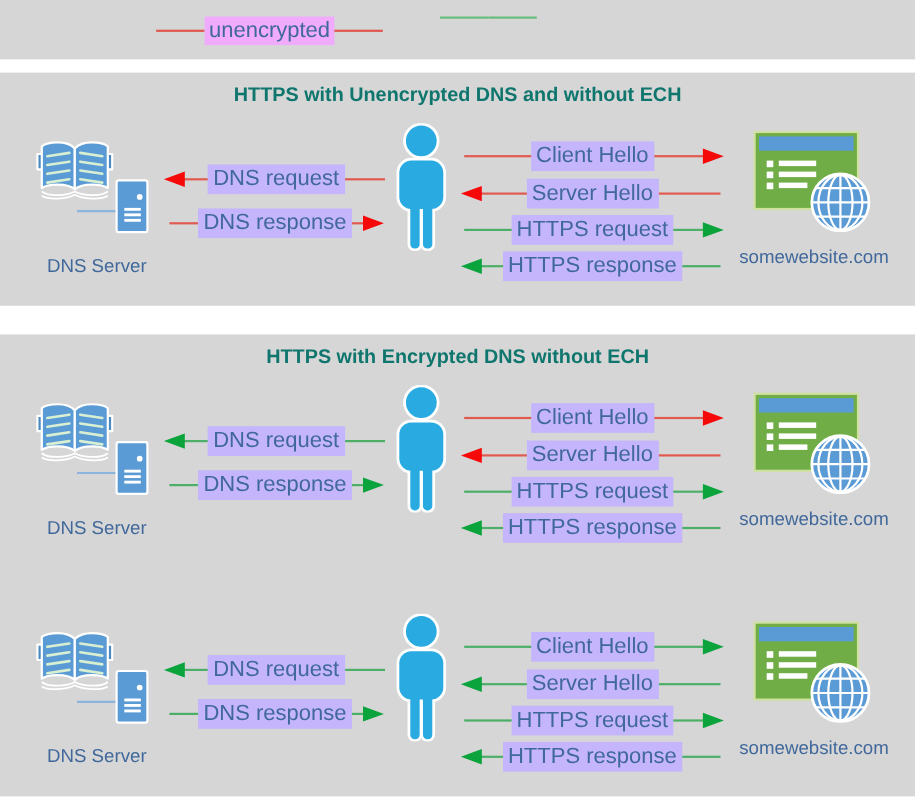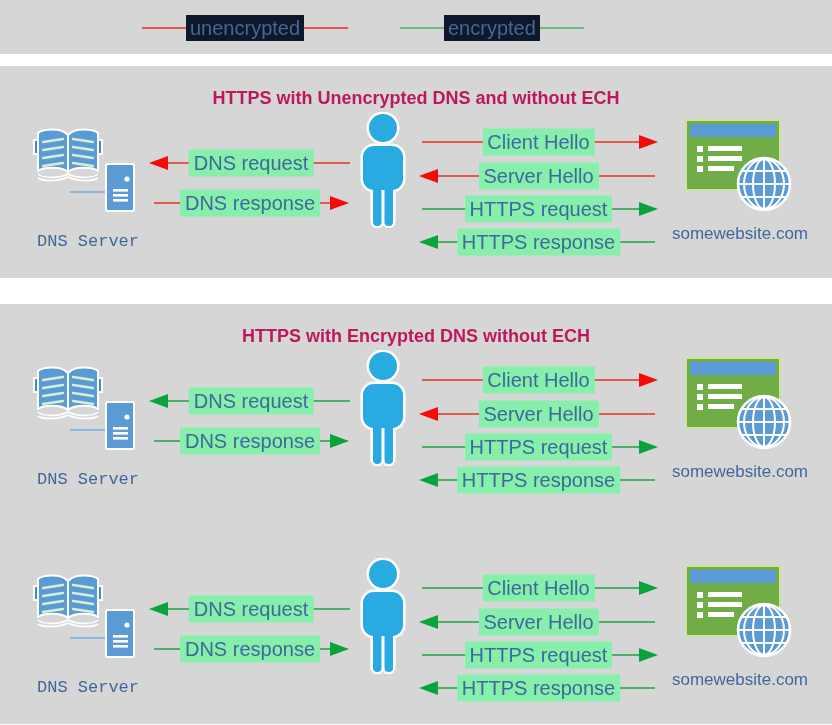--- a/index.html
+++ b/index.html
@@ -10,72 +10,71 @@
   .band{position:absolute;left:0;width:832px;background:#d6d6d6;}
   #legend{top:0;height:54px;}
   .panel{height:212px;}
   #p0{top:66px;}#p1{top:304px;}#p2{top:512px;}
 
   
   .legend-item{position:absolute;top:15px;display:flex;align-items:center;}
   .legend-item .seg{width:44px;height:0;border-top:2px solid;}
   .legend-item.red .seg{border-color:#e0564e;}
   .legend-item.green .seg{border-color:#66bd7e;}
-  .legend-lbl{background:#0f172a;font-size:20px;line-height:24px;color:#40689b;padding:1px 4px;white-space:nowrap;}
+  .legend-lbl{background:#f0abfc;font-size:20px;line-height:24px;color:#40689b;padding:1px 4px;white-space:nowrap;}
 
   
   .title{position:absolute;top:10px;left:0;right:0;text-align:center;
-         font-weight:bold;font-size:18px;color:#be185d;margin-top:12px;}
+         font-weight:bold;font-size:18px;color:#0f766e;}
 
   
   .arrow{position:absolute;height:0;}
   .arrow .line{position:absolute;top:-1px;left:2px;right:2px;height:0;border-top:2px solid;}
   .arrow.l .line{left:14px;}
   .arrow.r .line{right:14px;}
   .arrow.red .line{border-color:#e05a50;}
   .arrow.green .line{border-color:#4caf68;}
   .arrow .head{position:absolute;top:-7px;width:0;height:0;border-top:7px solid transparent;border-bottom:7px solid transparent;}
   .arrow.l .head{left:-1px;border-right:19px solid;}
   .arrow.r .head{right:-1px;border-left:19px solid;}
   .arrow.red.l .head{border-right-color:#f60909;}
   .arrow.red.r .head{border-left-color:#f60909;}
   .arrow.green.l .head{border-right-color:#0aa33c;}
   .arrow.green.r .head{border-left-color:#0aa33c;}
   .albl{position:absolute;left:50%;top:0;transform:translate(-50%,-50%);
-        background:#86efac;color:#40689b;font-size:20px;line-height:25px;
+        background:#c4b5fd;color:#40689b;font-size:20px;line-height:25px;
         padding:1px 5px;white-space:nowrap;}
 
   
   .a-dnsreq {left:150px;top:97px;width:202px;}
   .a-dnsresp{left:152px;top:137px;width:196px;}
   .a-client {left:420px;top:76px;width:237px;}
   .a-server {left:420px;top:110px;width:237px;}
   .a-httpsq {left:420px;top:143px;width:237px;}
   .a-httpsr {left:420px;top:176px;width:237px;}
 
   
   .dns-svg{position:absolute;left:30px;top:56px;width:115px;height:95px;}
   .person-svg{position:absolute;left:351px;top:46px;width:64px;height:116px;}
   .site-svg{position:absolute;left:680px;top:50px;width:125px;height:95px;}
   .caption{position:absolute;font-size:17px;color:#40689b;text-align:center;white-space:nowrap;}
-  .dns-cap{left:18px;width:140px;top:166px;font-family:Liberation Mono, monospace;}
+  .dns-cap{left:18px;width:140px;top:166px;}
   .site-cap{left:655px;width:170px;top:158px;}
 </style>
 </head>
 <body>
 
 <div id="legend" class="band">
   <div class="legend-item red" style="left:142px">
     <span class="seg"></span>
     <span class="legend-lbl">unencrypted</span>
     <span class="seg"></span>
   </div>
   <div class="legend-item green" style="left:400px">
     <span class="seg"></span>
-    <span class="legend-lbl">encrypted</span>
     <span class="seg"></span>
   </div>
 </div>
 
 <div id="p0" class="band panel">
   <div class="title">HTTPS with Unencrypted DNS and without ECH</div>
 
   <div class="icon-slot dns-svg">
   <svg viewBox="0 0 115 95" xmlns="http://www.w3.org/2000/svg">
     <line x1="40" y1="70" x2="76" y2="70" stroke="#8db4dc" stroke-width="2"></line>

